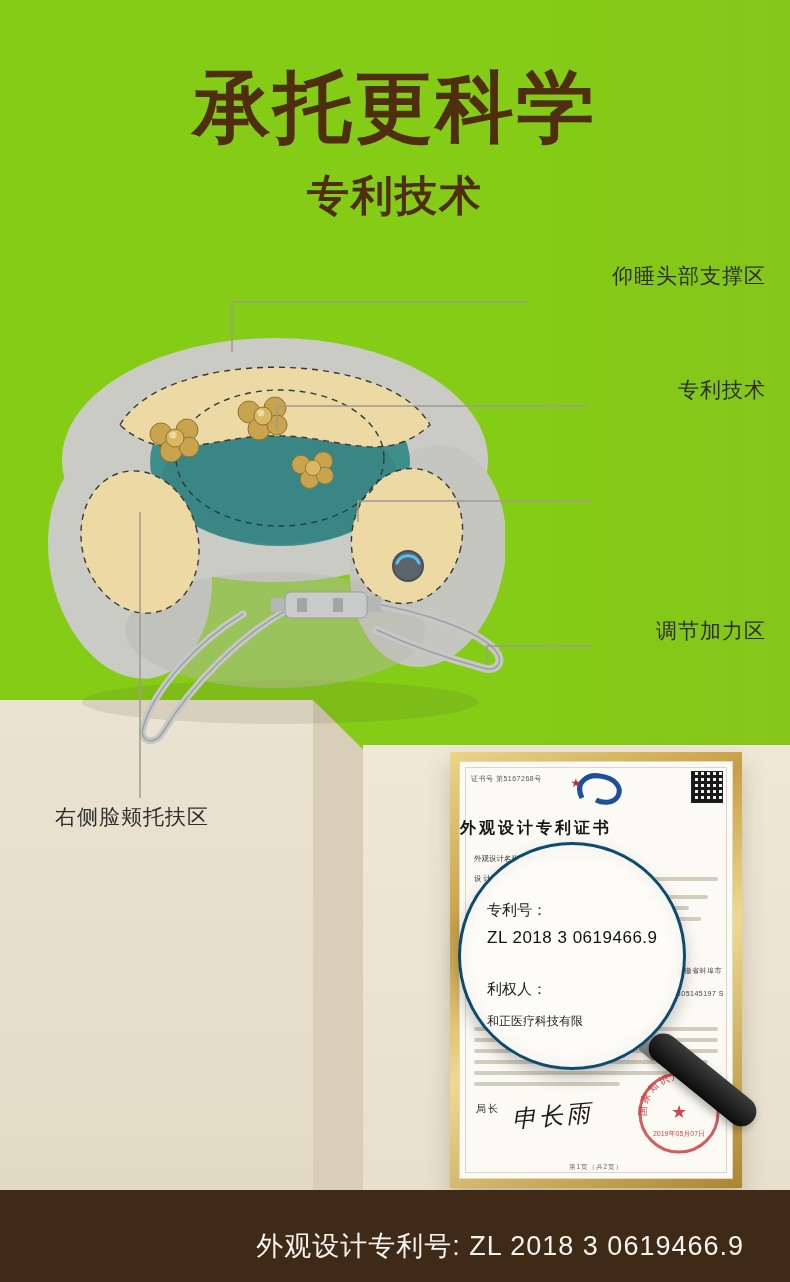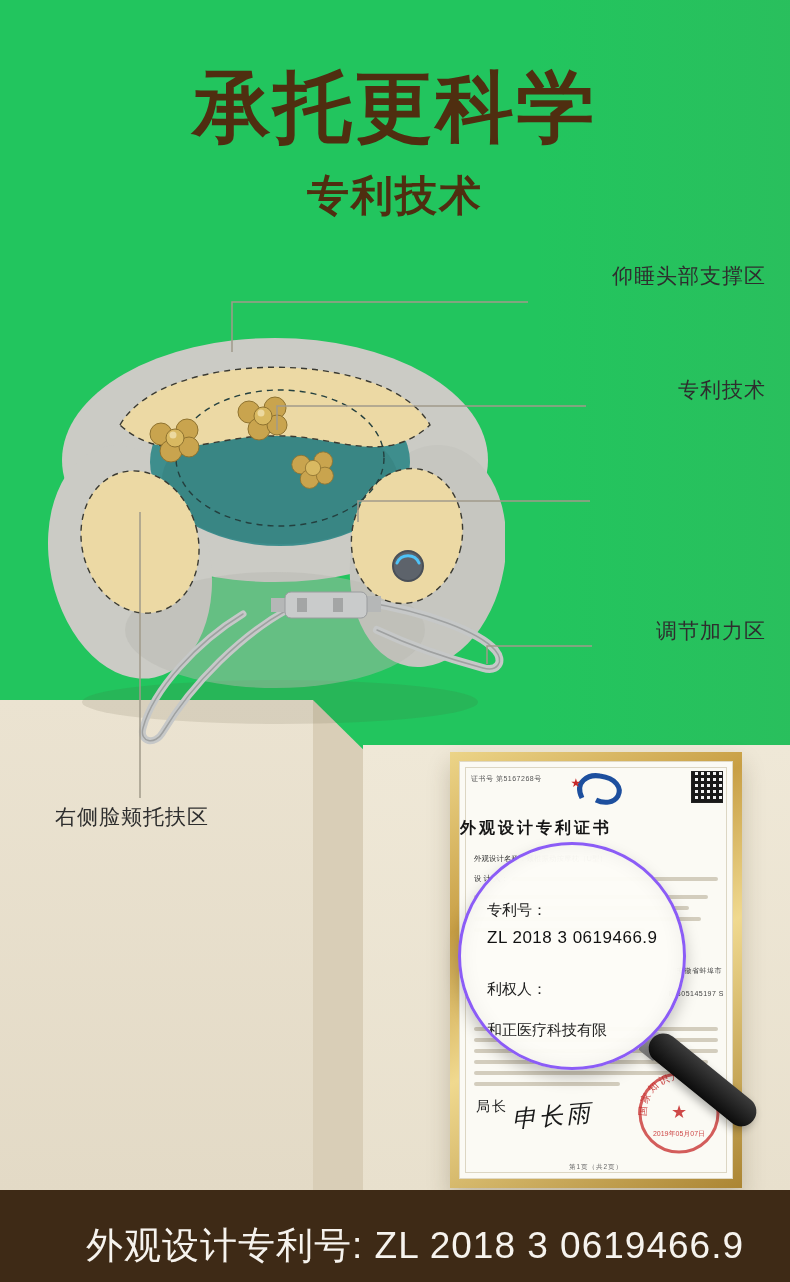--- a/index.html
+++ b/index.html
@@ -1,18 +1,18 @@
 <!DOCTYPE html>
 <html><head>
 <meta charset="utf-8">
 <style>
   html,body{margin:0;padding:0;background:#ddd;}
   #canvas{
     position:relative;width:790px;height:1282px;overflow:hidden;
-    background:#22c55e;
+    background:#84cc16;
     font-family:"Liberation Sans","DejaVu Sans",sans-serif;
   }
   
   .wall-shade{position:absolute;right:0;top:0;width:260px;height:748px;
     background:linear-gradient(90deg,rgba(255,255,255,0),rgba(139,115,80,0.07));}
   .pedestal-left{position:absolute;left:0;top:700px;width:313px;height:492px;
     background:linear-gradient(180deg,#ebe3d1,#e3dac6);}
   .pedestal-left-side{position:absolute;left:313px;top:700px;width:50px;height:492px;
     background:#d9ceb7;clip-path:polygon(0 0,100% 10%,100% 100%,0 100%);}
   .stage-right{position:absolute;left:363px;top:745px;width:427px;height:447px;
@@ -54,49 +54,49 @@
     font-family:"Liberation Serif","DejaVu Serif",serif;}
   .cert-info{position:absolute;top:92px;left:14px;right:14px;}
   .cert-line-text{font-size:7.5px;color:#333;margin-bottom:6px;white-space:nowrap;overflow:hidden;}
   .cert-designer-row{display:flex;align-items:center;gap:4px;margin-bottom:6px;}
   .cert-designer-row .lbl{font-size:7.5px;color:#333;white-space:nowrap;}
   .bline{height:4px;background:#d3cdbd;border-radius:2px;margin:7px 0;}
   .cert-frag{position:absolute;font-size:7px;color:#444;letter-spacing:.5px;}
   #frag-region{top:204px;right:10px;}
   #frag-code{top:228px;right:8px;}
   .cert-paragraph{position:absolute;top:258px;left:14px;right:14px;}
-  .cert-signer{position:absolute;left:16px;bottom:62px;font-size:14px;color:#222;letter-spacing:2px;text-align:right;}
+  .cert-signer{position:absolute;left:16px;bottom:62px;font-size:10px;color:#222;letter-spacing:2px;text-align:right;}
   .cert-signature{position:absolute;left:52px;bottom:46px;font-size:24px;color:#1a1a1a;
     font-family:"DejaVu Serif","Liberation Serif",serif;font-style:italic;
     transform:rotate(-5deg);letter-spacing:3px;}
   .cert-stamp{position:absolute;right:10px;bottom:22px;width:86px;height:86px;}
   .cert-pagenote{position:absolute;bottom:6px;width:100%;text-align:center;
     font-size:6.5px;color:#666;letter-spacing:1px;}
   
   .mag-handle{position:absolute;left:652px;top:1024px;width:130px;height:30px;
     background:linear-gradient(180deg,#3c3c3c,#0b0b0b);border-radius:15px;
     transform:rotate(39deg);transform-origin:left center;z-index:29;
     box-shadow:0 4px 8px rgba(0,0,0,.3);}
   .mag-ferrule{position:absolute;left:646px;top:1026px;width:20px;height:26px;
     background:linear-gradient(180deg,#dedede,#8a8a8a);transform:rotate(39deg);
     transform-origin:left center;z-index:28;border-radius:3px;}
   .mag-glass{position:absolute;left:458px;top:842px;width:228px;height:228px;
     border-radius:50%;background:rgba(253,252,247,0.97);
-    border:3px solid #8b5cf6;box-sizing:border-box;overflow:hidden;z-index:30;
+    border:3px solid #0c4a6e;box-sizing:border-box;overflow:hidden;z-index:30;
     box-shadow:0 8px 16px rgba(0,0,0,.22), inset 0 0 20px rgba(0,0,0,.06);}
   .mag-content{padding:56px 0 0 26px;color:#1c1c1c;}
   .mag-l1{font-size:15px;}
   .mag-l2{font-size:17px;margin-top:8px;letter-spacing:.5px;color:#111;}
   .mag-l3{font-size:15px;margin-top:32px;}
-  .mag-l4{font-size:15px;margin-top:22px;white-space:nowrap;}
+  .mag-l4{font-size:12px;margin-top:14px;white-space:nowrap;}
   
   .footer-bar{position:absolute;left:0;top:1190px;width:100%;height:92px;
     background:#3e2a16;display:flex;align-items:center;justify-content:flex-end;
     padding-right:46px;box-sizing:border-box;z-index:40;}
-  .footer-text{font-size:37px;color:#f6f3ee;letter-spacing:1px;margin-top:20px;}
+  .footer-text{font-size:27px;color:#f6f3ee;letter-spacing:1px;margin-top:20px;}
 </style>
 </head>
 <body>
 
 <div id="canvas">
 
   <div class="wall-shade"></div>
   <div class="pedestal-left"></div>
   <div class="pedestal-left-side"></div>
   <div class="stage-right"></div>

